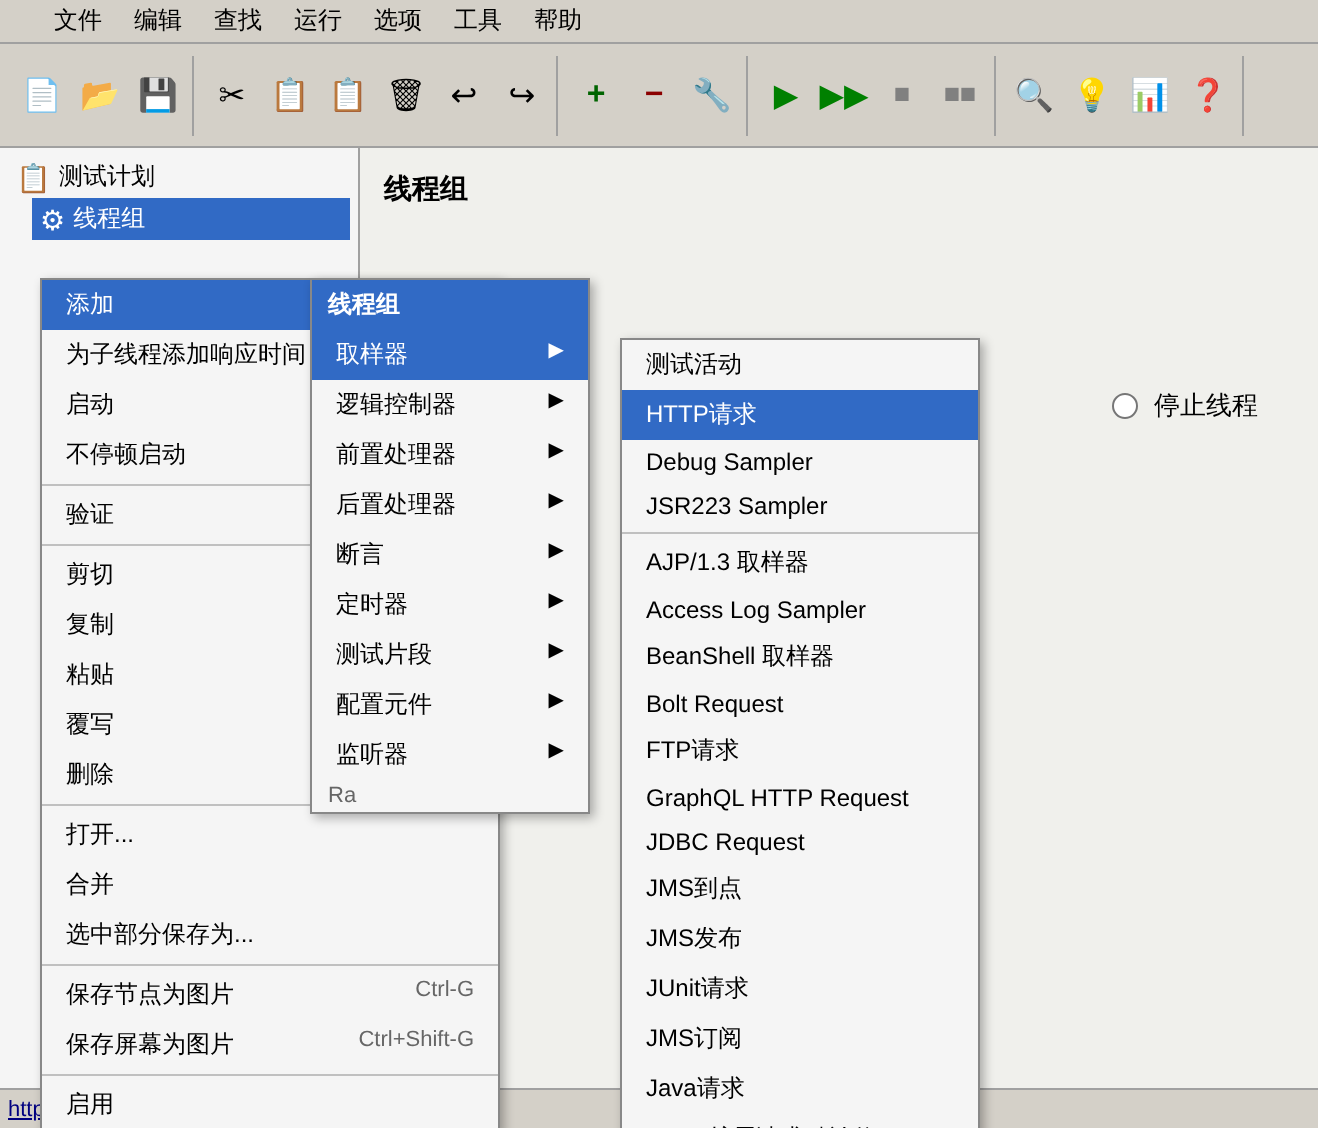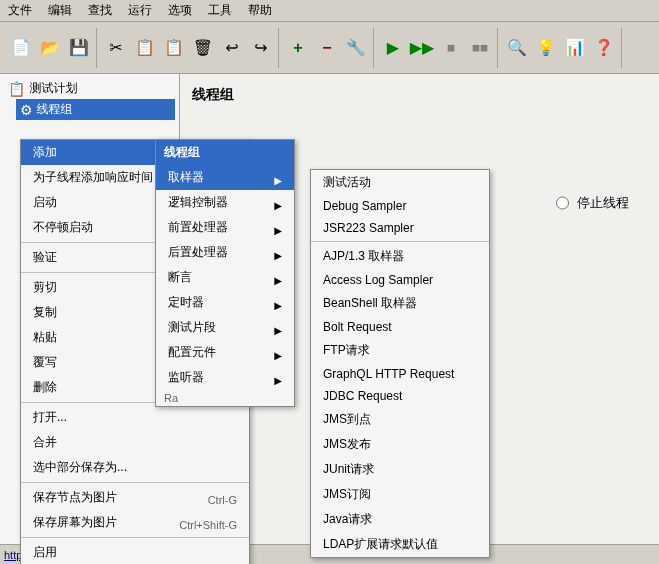--- a/index.html
+++ b/index.html
@@ -42,21 +42,21 @@
       border: 1px solid transparent;
       border-radius: 2px;
     }
 
     
     .menubar {
       height: 22px;
       background: #d4d0c8;
       display: flex;
       align-items: center;
-      padding: 0 0;
+      padding: 0 19px;
       border-bottom: 1px solid #a0a0a0;
     }
     .menu-item {
       padding: 2px 8px;
       cursor: pointer;
       font-size: 12px;
       white-space: nowrap;
     }
 
     
@@ -99,21 +99,21 @@
       background: #f5f5f5;
       border: 1px solid #888;
       box-shadow: 2px 2px 5px rgba(0,0,0,0.3);
       min-width: 140px;
       z-index: 100;
     }
     .context-menu-item {
       padding: 4px 12px;
       cursor: pointer;
       display: flex;
-      align-items: flex-end;
+      align-items: flex-start;
       justify-content: space-between;
       font-size: 12px;
       white-space: nowrap;
       gap: 20px;
     }
     .context-menu-item.selected { background: #316ac5; color: white; }
     .context-menu-separator {
       height: 1px;
       background: #c0c0c0;
       margin: 2px 0;
@@ -344,20 +344,23 @@
       <span>监听器</span>
       <span class="submenu-arrow">▶</span>
     </div>
     <div style="padding: 2px 8px; font-size:11px; color:#666;">Ra</div>
   </div>
 
   <div class="context-menu menu-l3" style="width:180px; max-height:420px; overflow-y:auto;">
     <div class="context-menu-item">
       <span>测试活动</span>
     </div>
+    <div class="context-menu-item selected">
+      <span>HTTP请求</span>
+    </div>
     <div class="context-menu-item">
       <span>Debug Sampler</span>
     </div>
     <div class="context-menu-item">
       <span>JSR223 Sampler</span>
     </div>
     <div class="context-menu-separator"></div>
     <div class="context-menu-item">
       <span>AJP/1.3 取样器</span>
     </div>

